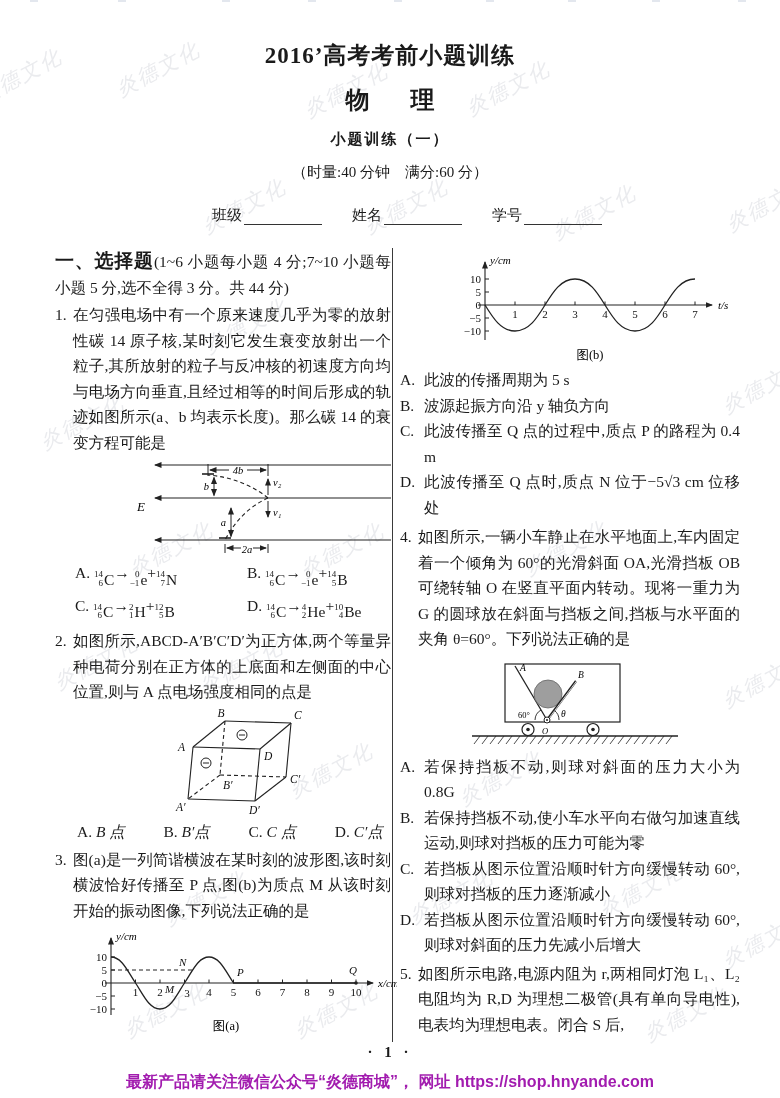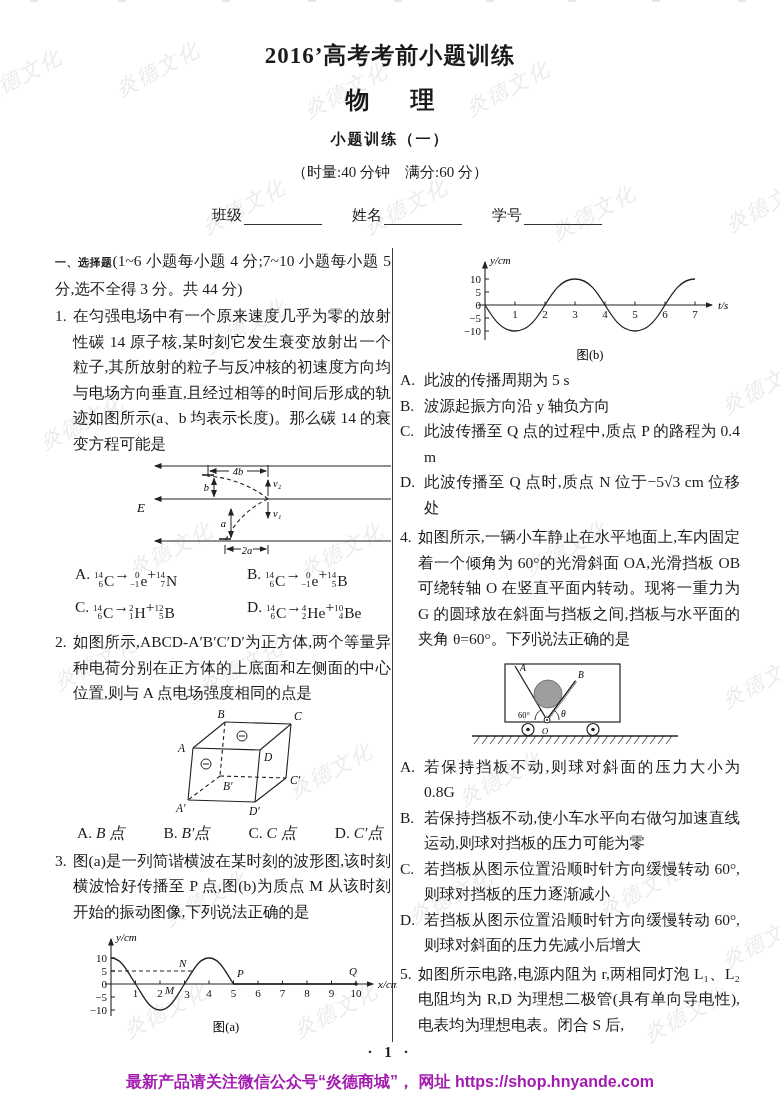--- a/index.html
+++ b/index.html
@@ -14,21 +14,21 @@
   .subtitle{margin-top:14px;font-size:15px;font-weight:bold;letter-spacing:2px;}
   .meta{margin-top:14px;font-size:15px;white-space:pre;}
   .fields{position:absolute;left:212px;top:206px;width:390px;display:flex;justify-content:space-between;font-size:15px;}
   .field{display:flex;align-items:flex-end;}
   .blank{display:inline-block;width:78px;border-bottom:1px solid #333;height:16px;margin-left:2px;}
   .divider{position:absolute;left:392px;top:248px;height:794px;width:0;border-left:1.3px solid #3a3a3a;}
   .col{position:absolute;top:248px;font-size:15.5px;}
   .col.left{left:55px;width:336px;}
   .col.right{left:400px;width:340px;}
   .intro{margin:0;text-align:justify;line-height:25.5px;}
-  .intro b{font-family:"Liberation Sans","DejaVu Sans",sans-serif;font-size:11px;}
+  .intro b{font-family:"Liberation Sans","DejaVu Sans",sans-serif;font-size:19px;}
   .q{position:relative;padding-left:18px;text-align:justify;line-height:25.5px;margin:0;}
   .qnum{position:absolute;left:0;top:0;}
   .optl{position:relative;padding-left:24px;text-align:justify;line-height:26px;}
   .optl .olab{position:absolute;left:0;top:0;}
   .col.right .optl{line-height:25.5px;}
   .optgrid{margin-left:20px;display:grid;grid-template-columns:172px auto;line-height:26px;}
   .optrow{margin-left:22px;display:flex;justify-content:space-between;padding-right:8px;line-height:25px;}
   .eqbody .nuc{display:inline-flex;align-items:center;}
   .eqbody .ss{display:inline-flex;flex-direction:column;align-items:flex-end;font-size:9px;
               line-height:8.5px;font-weight:normal;margin-right:1px;transform:translateY(-1px);}

